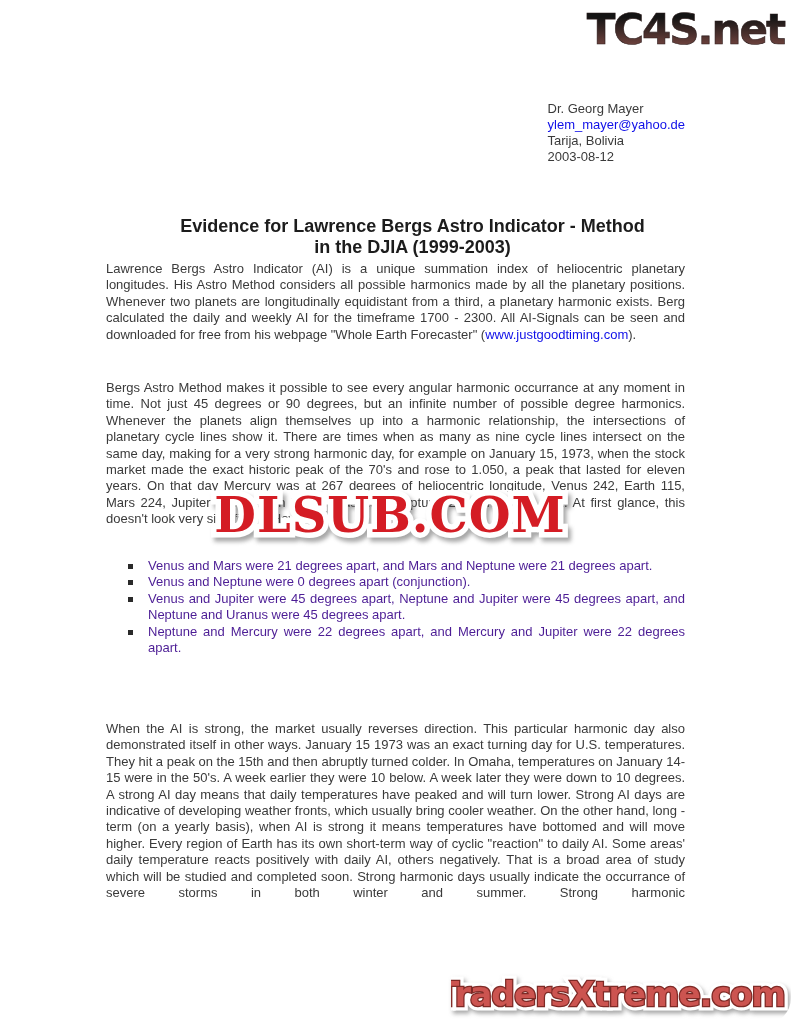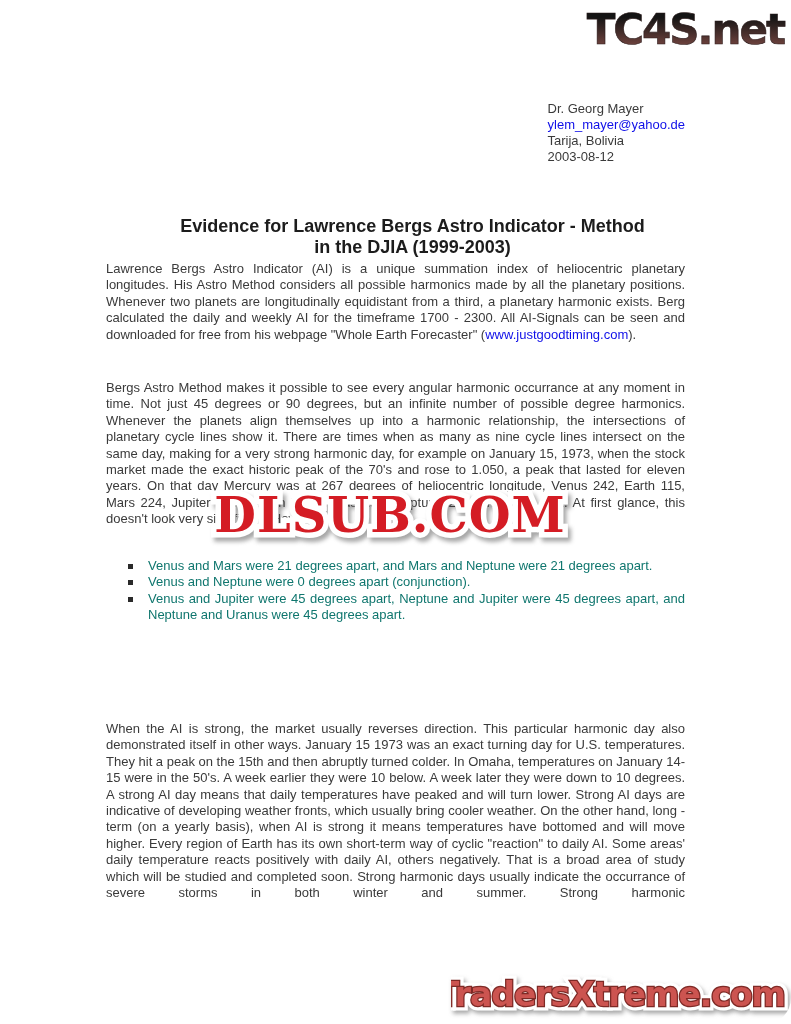--- a/index.html
+++ b/index.html
@@ -73,21 +73,21 @@
     margin: 0;
     padding: 0 0 0 42px;
     list-style: none;
     font-size: 13px;
     line-height: 16.4px;
     box-sizing: border-box;
   }
   .bullet-list li {
     position: relative;
     text-align: justify;
-    color: #0f766e;
+    color: #4c1d95;
   }
   .bullet-list li::before {
     content: "";
     position: absolute;
     left: -20px;
     top: 6px;
     width: 5px;
     height: 5px;
     background: #2a2a2a;
   }
@@ -149,20 +149,21 @@
   </h1>
 
   <p class="body-text p1"><span>Lawrence Bergs Astro Indicator (AI) is a unique summation index of heliocentric planetary longitudes. His Astro Method considers all possible harmonics made by all the planetary positions. Whenever two planets are longitudinally equidistant from a third, a planetary harmonic exists. Berg calculated the daily and weekly AI for the timeframe 1700 - 2300. All AI-Signals can be seen and downloaded for free from his webpage "Whole Earth Forecaster" (</span><a href="#">www.justgoodtiming.com</a><span>).</span></p>
 
   <p class="body-text p2">Bergs Astro Method makes it possible to see every angular harmonic occurrance at any moment in time. Not just 45 degrees or 90 degrees, but an infinite number of possible degree harmonics. Whenever the planets align themselves up into a harmonic relationship, the intersections of planetary cycle lines show it. There are times when as many as nine cycle lines intersect on the same day, making for a very strong harmonic day, for example on January 15, 1973, when the stock market made the exact historic peak of the 70's and rose to 1.050, a peak that lasted for eleven years. On that day Mercury was at 267 degrees of heliocentric longitude, Venus 242, Earth 115, Mars 224, Jupiter 290, Saturn 78, Uranus 187, Neptune 242, and Pluto 182. At first glance, this doesn't look very significant. However:</p>
 
   <ul class="bullet-list">
     <li>Venus and Mars were 21 degrees apart, and Mars and Neptune were 21 degrees apart.</li>
     <li>Venus and Neptune were 0 degrees apart (conjunction).</li>
     <li>Venus and Jupiter were 45 degrees apart, Neptune and Jupiter were 45 degrees apart, and Neptune and Uranus were 45 degrees apart.</li>
+    <li>Neptune and Mercury were 22 degrees apart, and Mercury and Jupiter were 22 degrees apart.</li>
   </ul>
 
   <p class="body-text p3">When the AI is strong, the market usually reverses direction. This particular harmonic day also demonstrated itself in other ways. January 15 1973 was an exact turning day for U.S. temperatures. They hit a peak on the 15th and then abruptly turned colder. In Omaha, temperatures on January 14-15 were in the 50's. A week earlier they were 10 below. A week later they were down to 10 degrees. A strong AI day means that daily temperatures have peaked and will turn lower. Strong AI days are indicative of developing weather fronts, which usually bring cooler weather. On the other hand, long -term (on a yearly basis), when AI is strong it means temperatures have bottomed and will move higher. Every region of Earth has its own short-term way of cyclic "reaction" to daily AI. Some areas' daily temperature reacts positively with daily AI, others negatively. That is a broad area of study which will be studied and completed soon. Strong harmonic days usually indicate the occurrance of severe storms in both winter and summer. Strong harmonic</p>
 
   <svg class="watermark" width="384" height="72" viewBox="0 0 384 72">
     <text x="192" y="52" text-anchor="middle" stroke="#ffffff" stroke-width="11" fill="#d41c24">DLSUB.COM</text>
   </svg>
 
   <svg class="bottom-logo" width="340" height="50" viewBox="0 0 340 50">
     <text x="334" y="36" text-anchor="end" stroke="#ffffff" stroke-width="9" fill="none">TradersXtreme.com</text>

